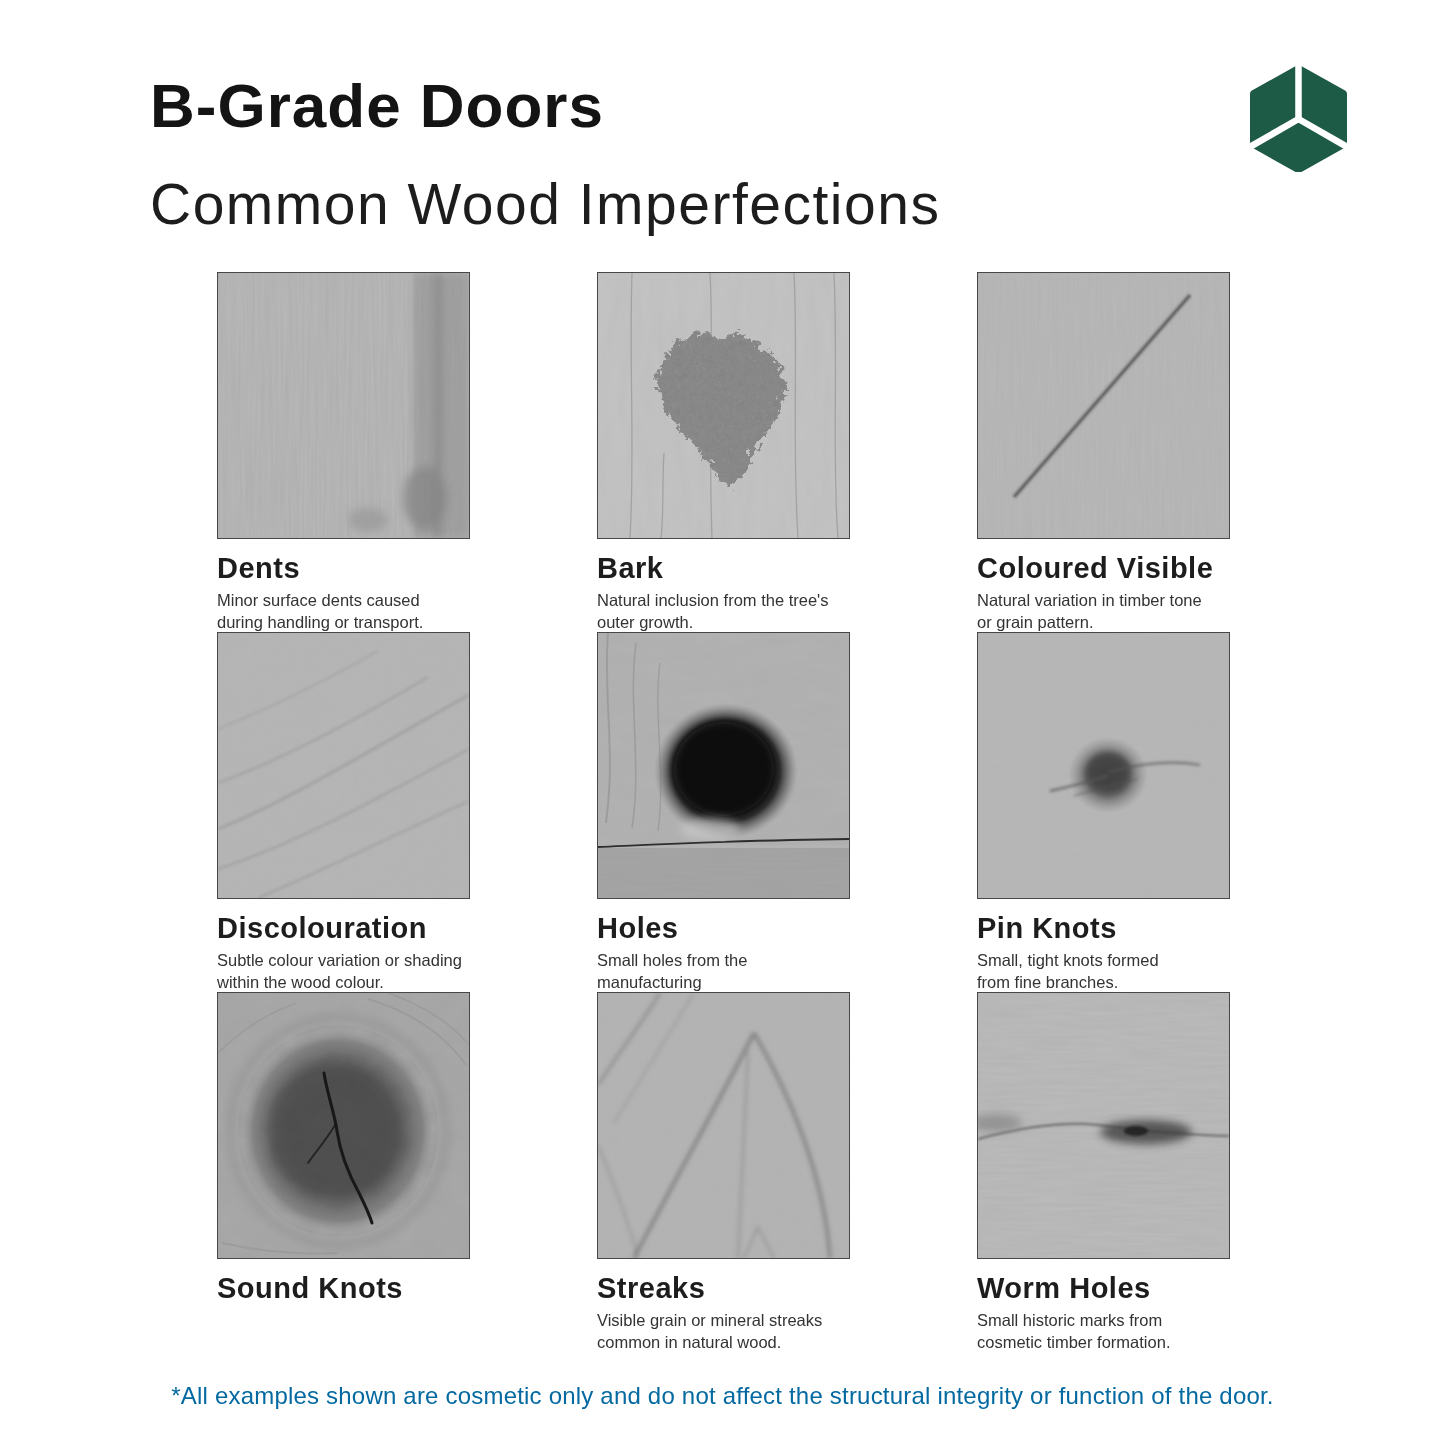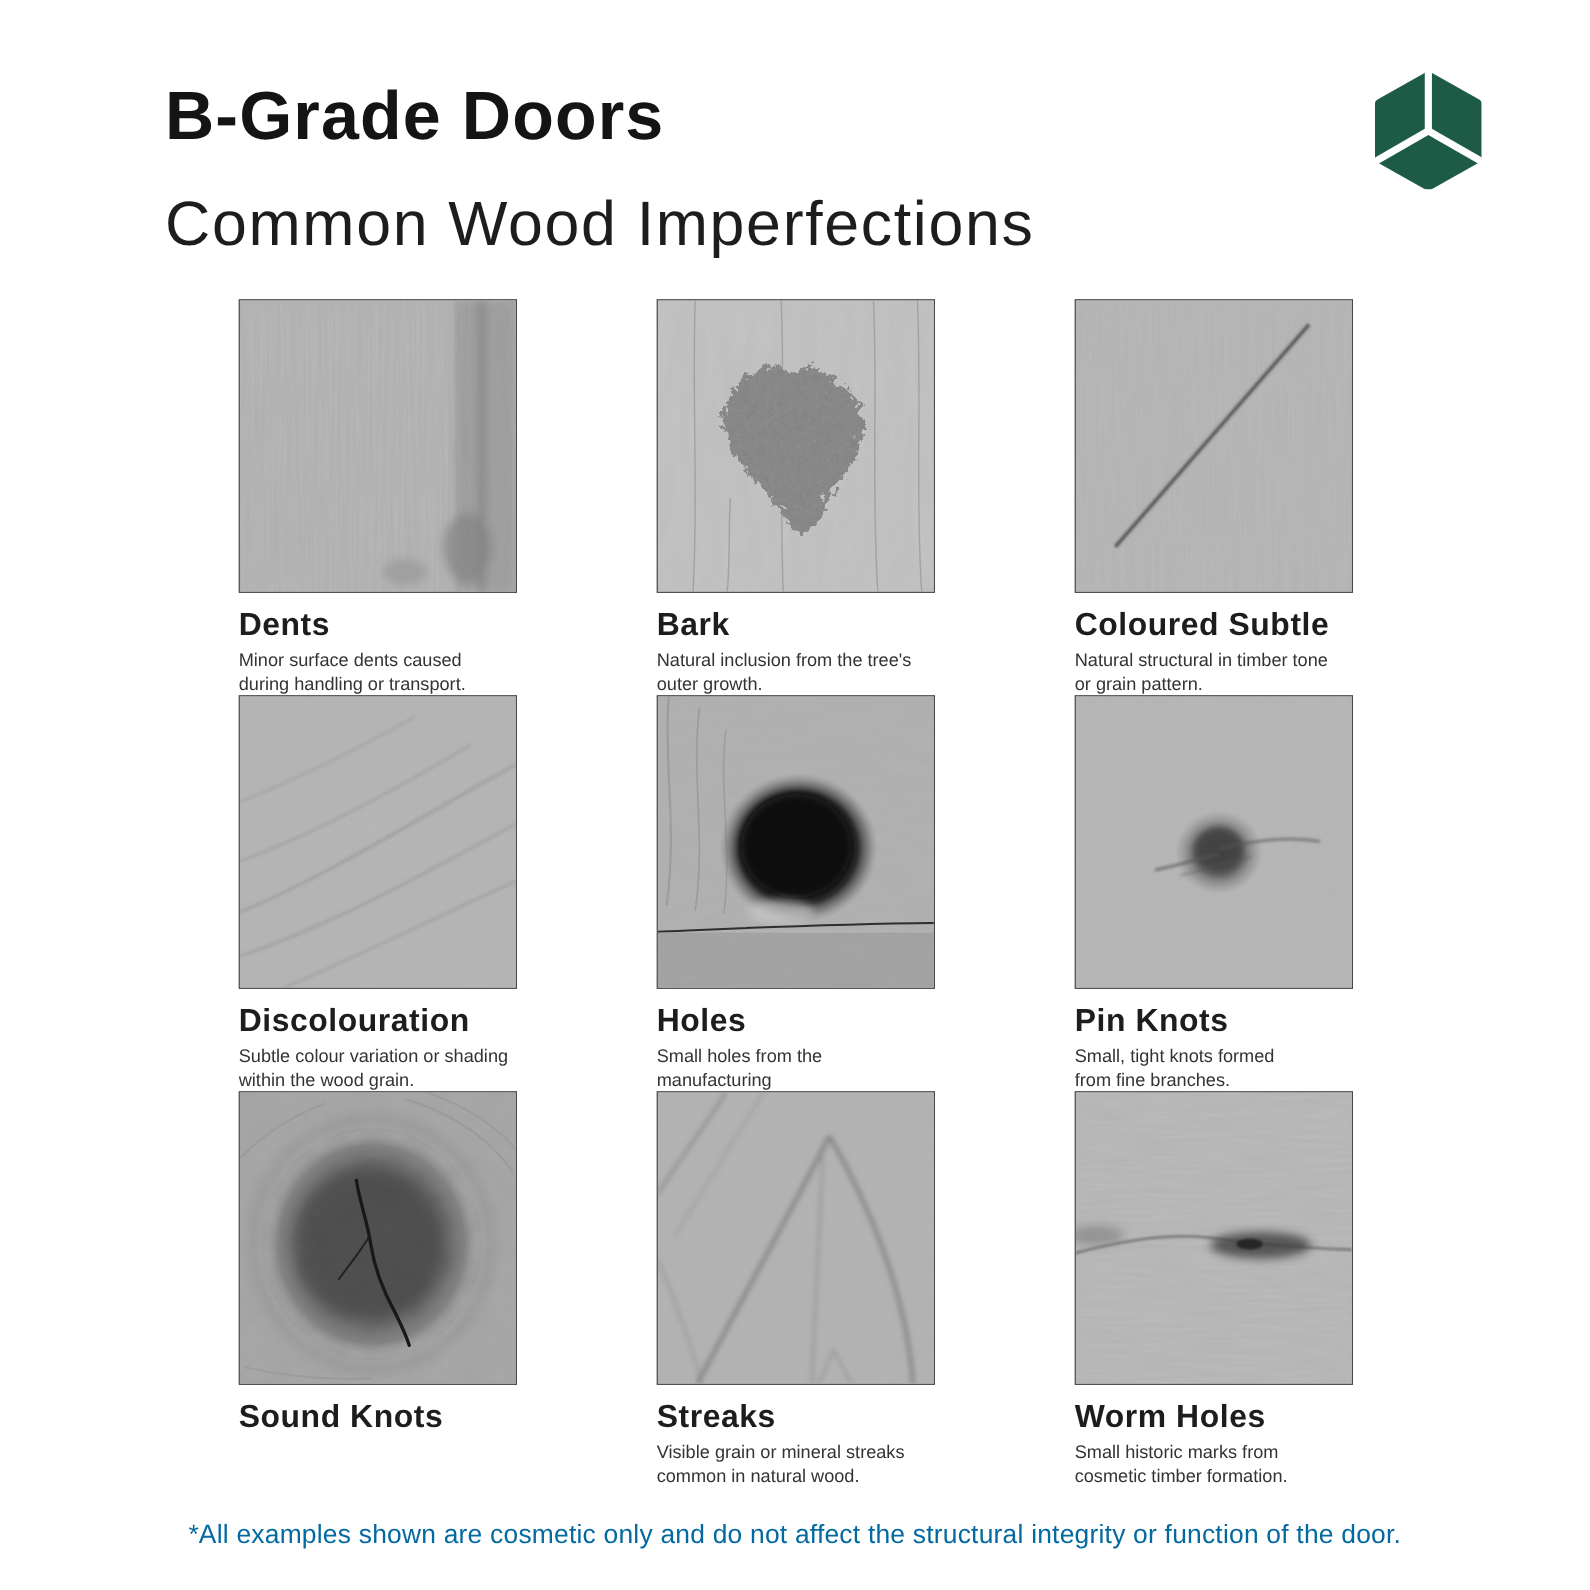--- a/index.html
+++ b/index.html
@@ -142,23 +142,23 @@
             </filter>
         </defs>
         <rect width="251" height="265" fill="#b9b9b9"></rect>
         <rect width="251" height="265" filter="url(#t3g)" opacity="0.5"></rect>
         <g filter="url(#t3b)" fill="none">
           <path d="M36,224 L212,22" stroke="#7d7d7d" stroke-width="6" opacity="0.35"></path>
           <path d="M36,224 L212,22" stroke="#4c4c4c" stroke-width="2.6" opacity="0.9"></path>
         </g>
       </svg>
     </div>
-    <h3>Coloured Subtle</h3>
-    <p>
-        <span>Natural structural in timber tone</span>
+    <h3>Coloured Visible</h3>
+    <p>
+        <span>Natural variation in timber tone</span>
         <span>or grain pattern.</span>
       </p>
   </section>
 
   <section class="card">
     <div class="tile">
       <svg viewBox="0 0 251 265">
         <defs>
           <filter id="t4g" x="0" y="0" width="100%" height="100%">
               <feTurbulence type="fractalNoise" baseFrequency="0.012 0.02" numOctaves="3" seed="21"></feTurbulence>
@@ -175,21 +175,21 @@
           <path d="M0,236 C80,210 170,160 251,116" stroke-width="1.8"></path>
           <path d="M0,150 C60,128 130,92 210,44" stroke-width="1.6"></path>
           <path d="M40,265 C100,240 180,200 251,168" stroke-width="1.6"></path>
           <path d="M0,96 C50,76 100,52 160,18" stroke-width="1.2"></path>
         </g>
       </svg>
     </div>
     <h3>Discolouration</h3>
     <p>
         <span>Subtle colour variation or shading</span>
-        <span>within the wood grain.</span>
+        <span>within the wood colour.</span>
       </p>
   </section>
 
   <section class="card">
     <div class="tile">
       <svg viewBox="0 0 251 265">
         <defs>
           <filter id="t5g" x="0" y="0" width="100%" height="100%">
               <feTurbulence type="fractalNoise" baseFrequency="0.022 0.07" numOctaves="3" seed="17"></feTurbulence>
               <feColorMatrix type="matrix" values="0 0 0 0 0.35 0 0 0 0 0.35 0 0 0 0 0.35 0 0 0 0.45 0"></feColorMatrix>

